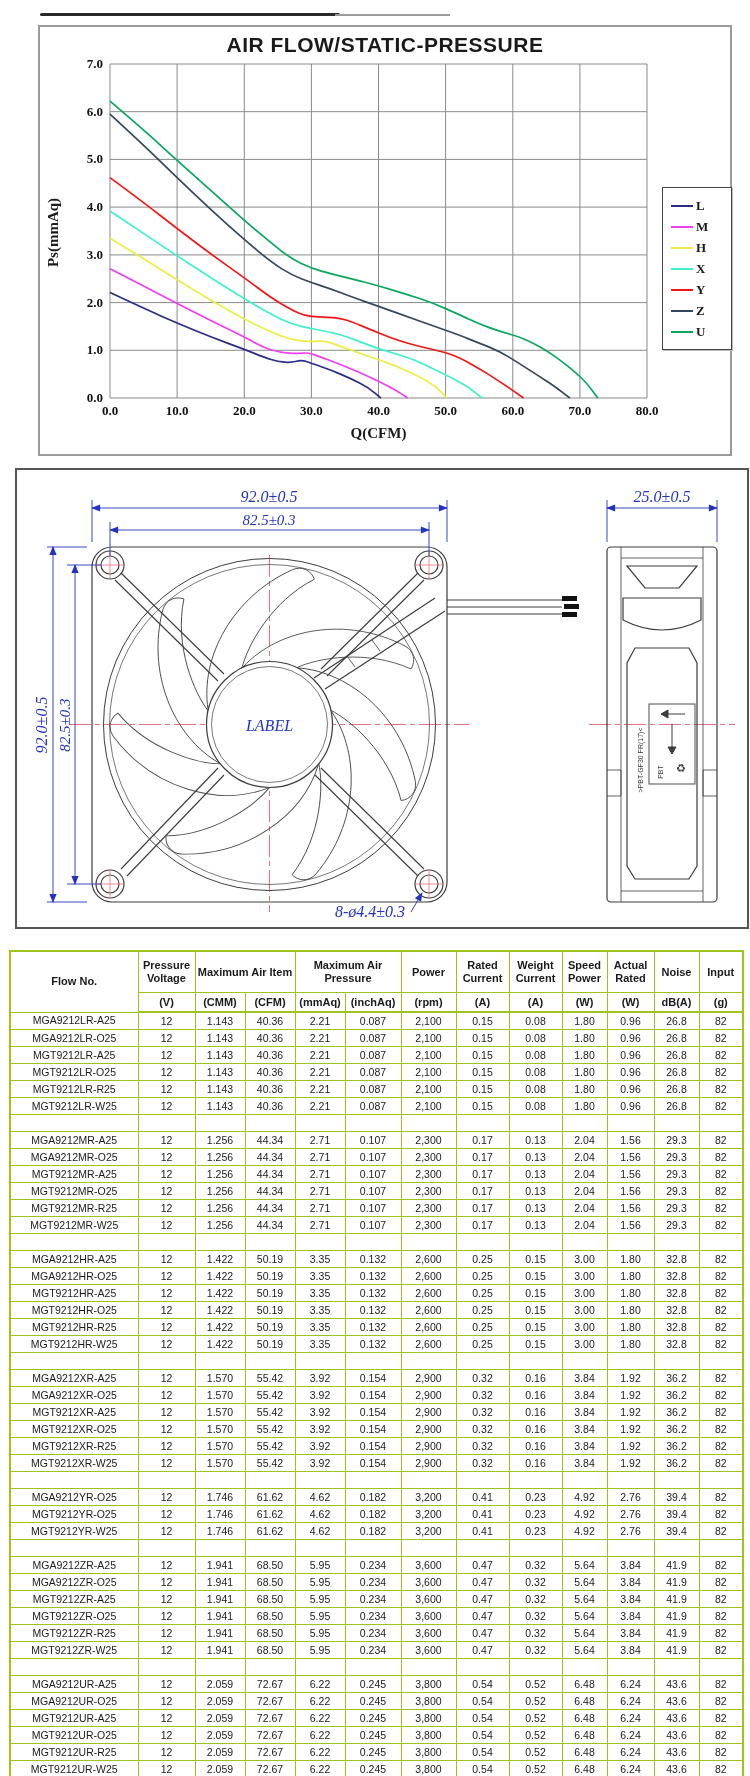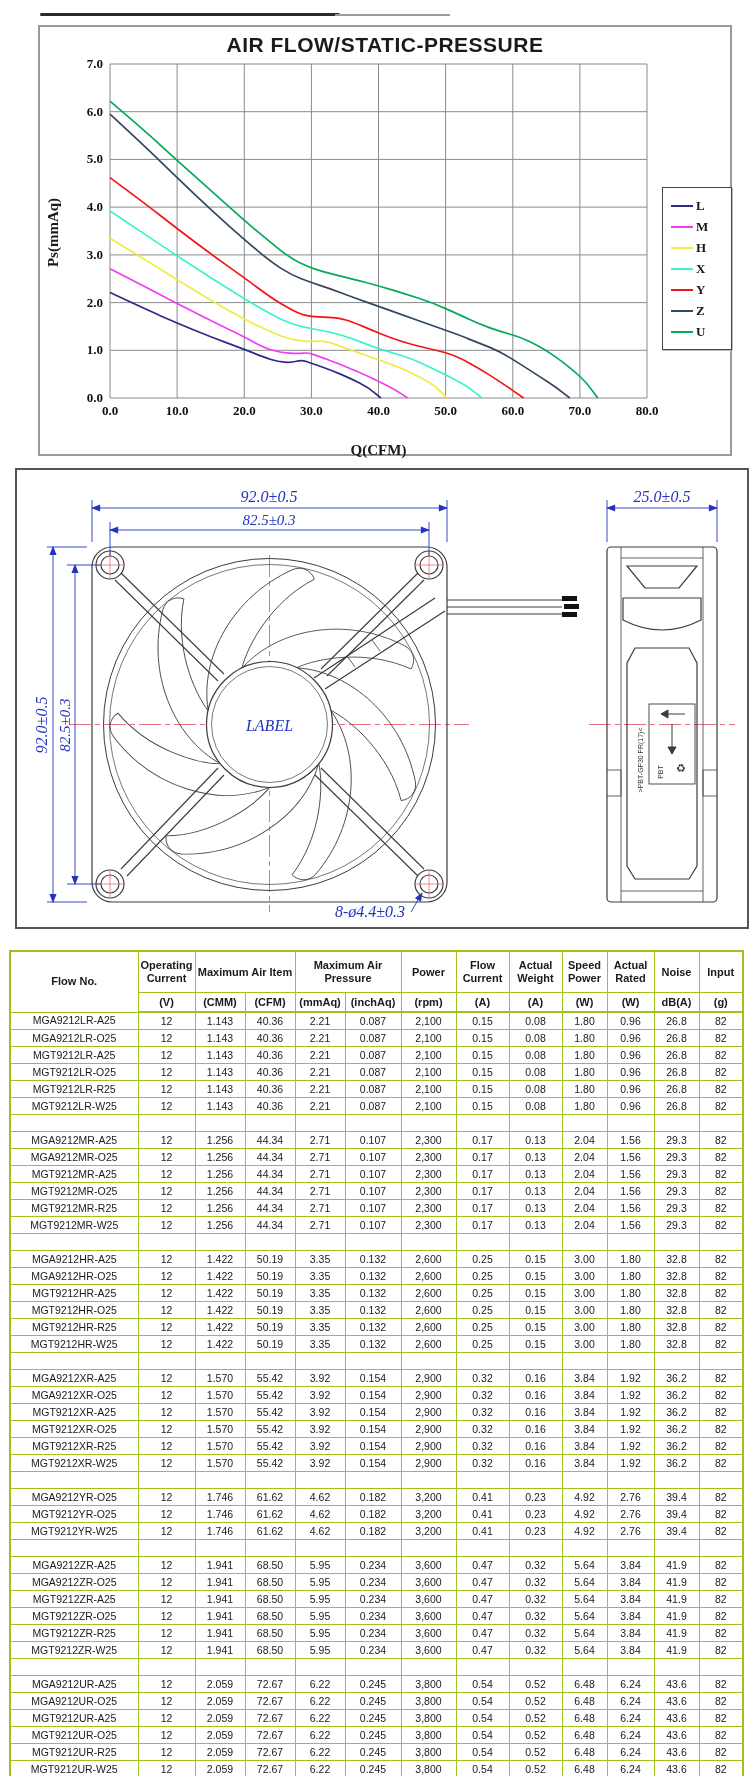--- a/index.html
+++ b/index.html
@@ -12,21 +12,21 @@
 
   
   #chart-box{position:absolute;left:38px;top:25px;width:690px;height:427px;
              border:2px solid #9a9a9a;background:#fff;}
   #chart-title{position:absolute;left:0;top:6px;width:100%;text-align:center;
                font-size:21px;font-weight:bold;letter-spacing:.5px;}
   #ylab{position:absolute;left:-62px;top:197px;width:150px;text-align:center;
         transform:rotate(-90deg);font-family:"Liberation Serif",serif;
         font-weight:bold;font-size:15px;}
   #xlab{position:absolute;left:70px;top:398px;width:537px;text-align:center;
-        font-family:"Liberation Serif",serif;font-weight:bold;font-size:15px;margin-top:17px;}
+        font-family:"Liberation Serif",serif;font-weight:bold;font-size:15px;}
   #plot{position:absolute;left:0;top:0;width:690px;height:427px;}
   .tick{font-family:"Liberation Serif",serif;font-weight:bold;font-size:13px;fill:#111;}
   #legend{position:absolute;left:622px;top:160px;width:60px;border:1px solid #444;
           background:#fff;padding:7px 0 7px 8px;box-shadow:1px 1px 0 #bbb;}
   .lg-item{display:flex;align-items:center;height:21px;}
   .lg-line{display:inline-block;width:22px;height:2px;margin-right:3px;}
   .lg-label{font-family:"Liberation Serif",serif;font-weight:bold;font-size:13px;}
 
   
   #diag-box{position:absolute;left:15px;top:468px;width:730px;height:457px;
@@ -251,26 +251,26 @@
         <col style="width:53px">
       <col style="width:53px">
         <col style="width:45px">
         <col style="width:47px">
         <col style="width:45px">
       <col style="width:44px">
     </colgroup>
     <thead>
       <tr class="h1">
         <th rowspan="2">Flow No.</th>
-        <th style="white-space:normal">Operating Current</th>
+        <th style="white-space:normal">Pressure Voltage</th>
         <th colspan="2" style="white-space:normal">Maximum Air Item</th>
         <th colspan="2" style="white-space:normal">Maximum Air Pressure</th>
         <th>Power</th>
-        <th style="white-space:normal">Flow Current</th>
-        <th style="white-space:normal">Actual Weight</th>
+        <th style="white-space:normal">Rated Current</th>
+        <th style="white-space:normal">Weight Current</th>
         <th style="white-space:normal">Speed Power</th>
         <th style="white-space:normal">Actual Rated</th>
         <th>Noise</th>
         <th>Input</th>
       </tr>
       <tr class="h2">
         <th>(V)</th>
         <th>(CMM)</th>
         <th>(CFM)</th>
         <th>(mmAq)</th>

